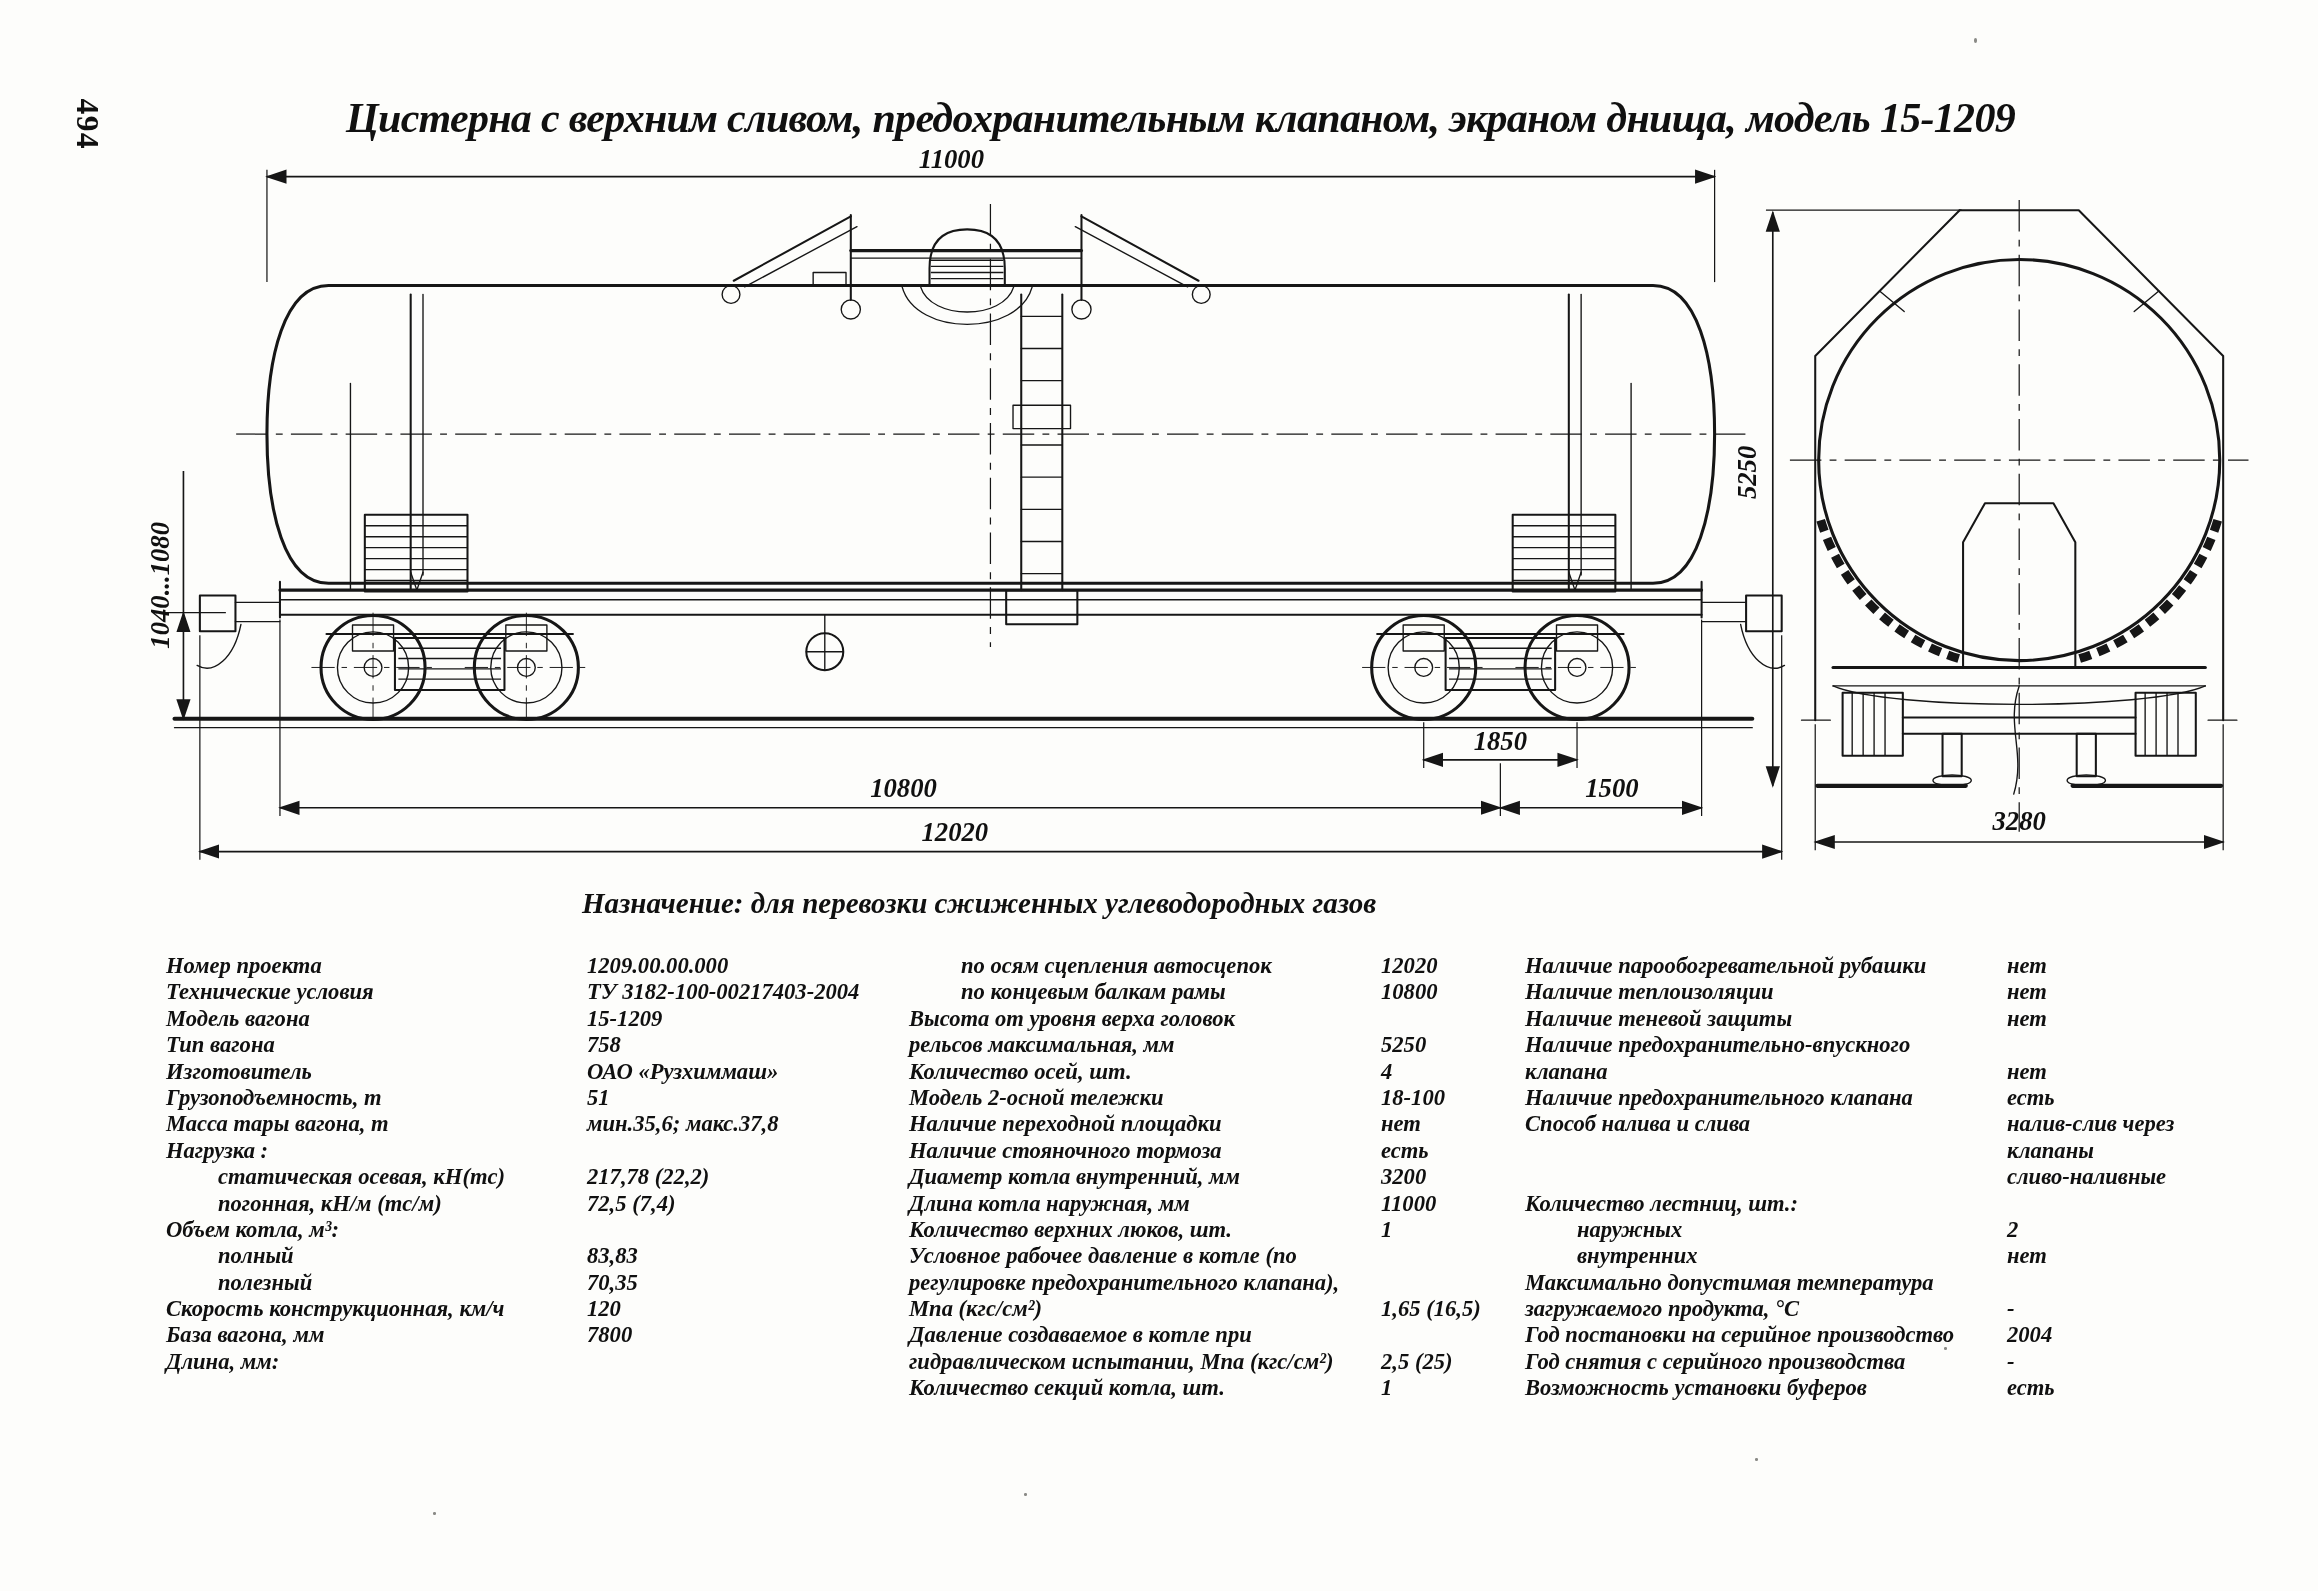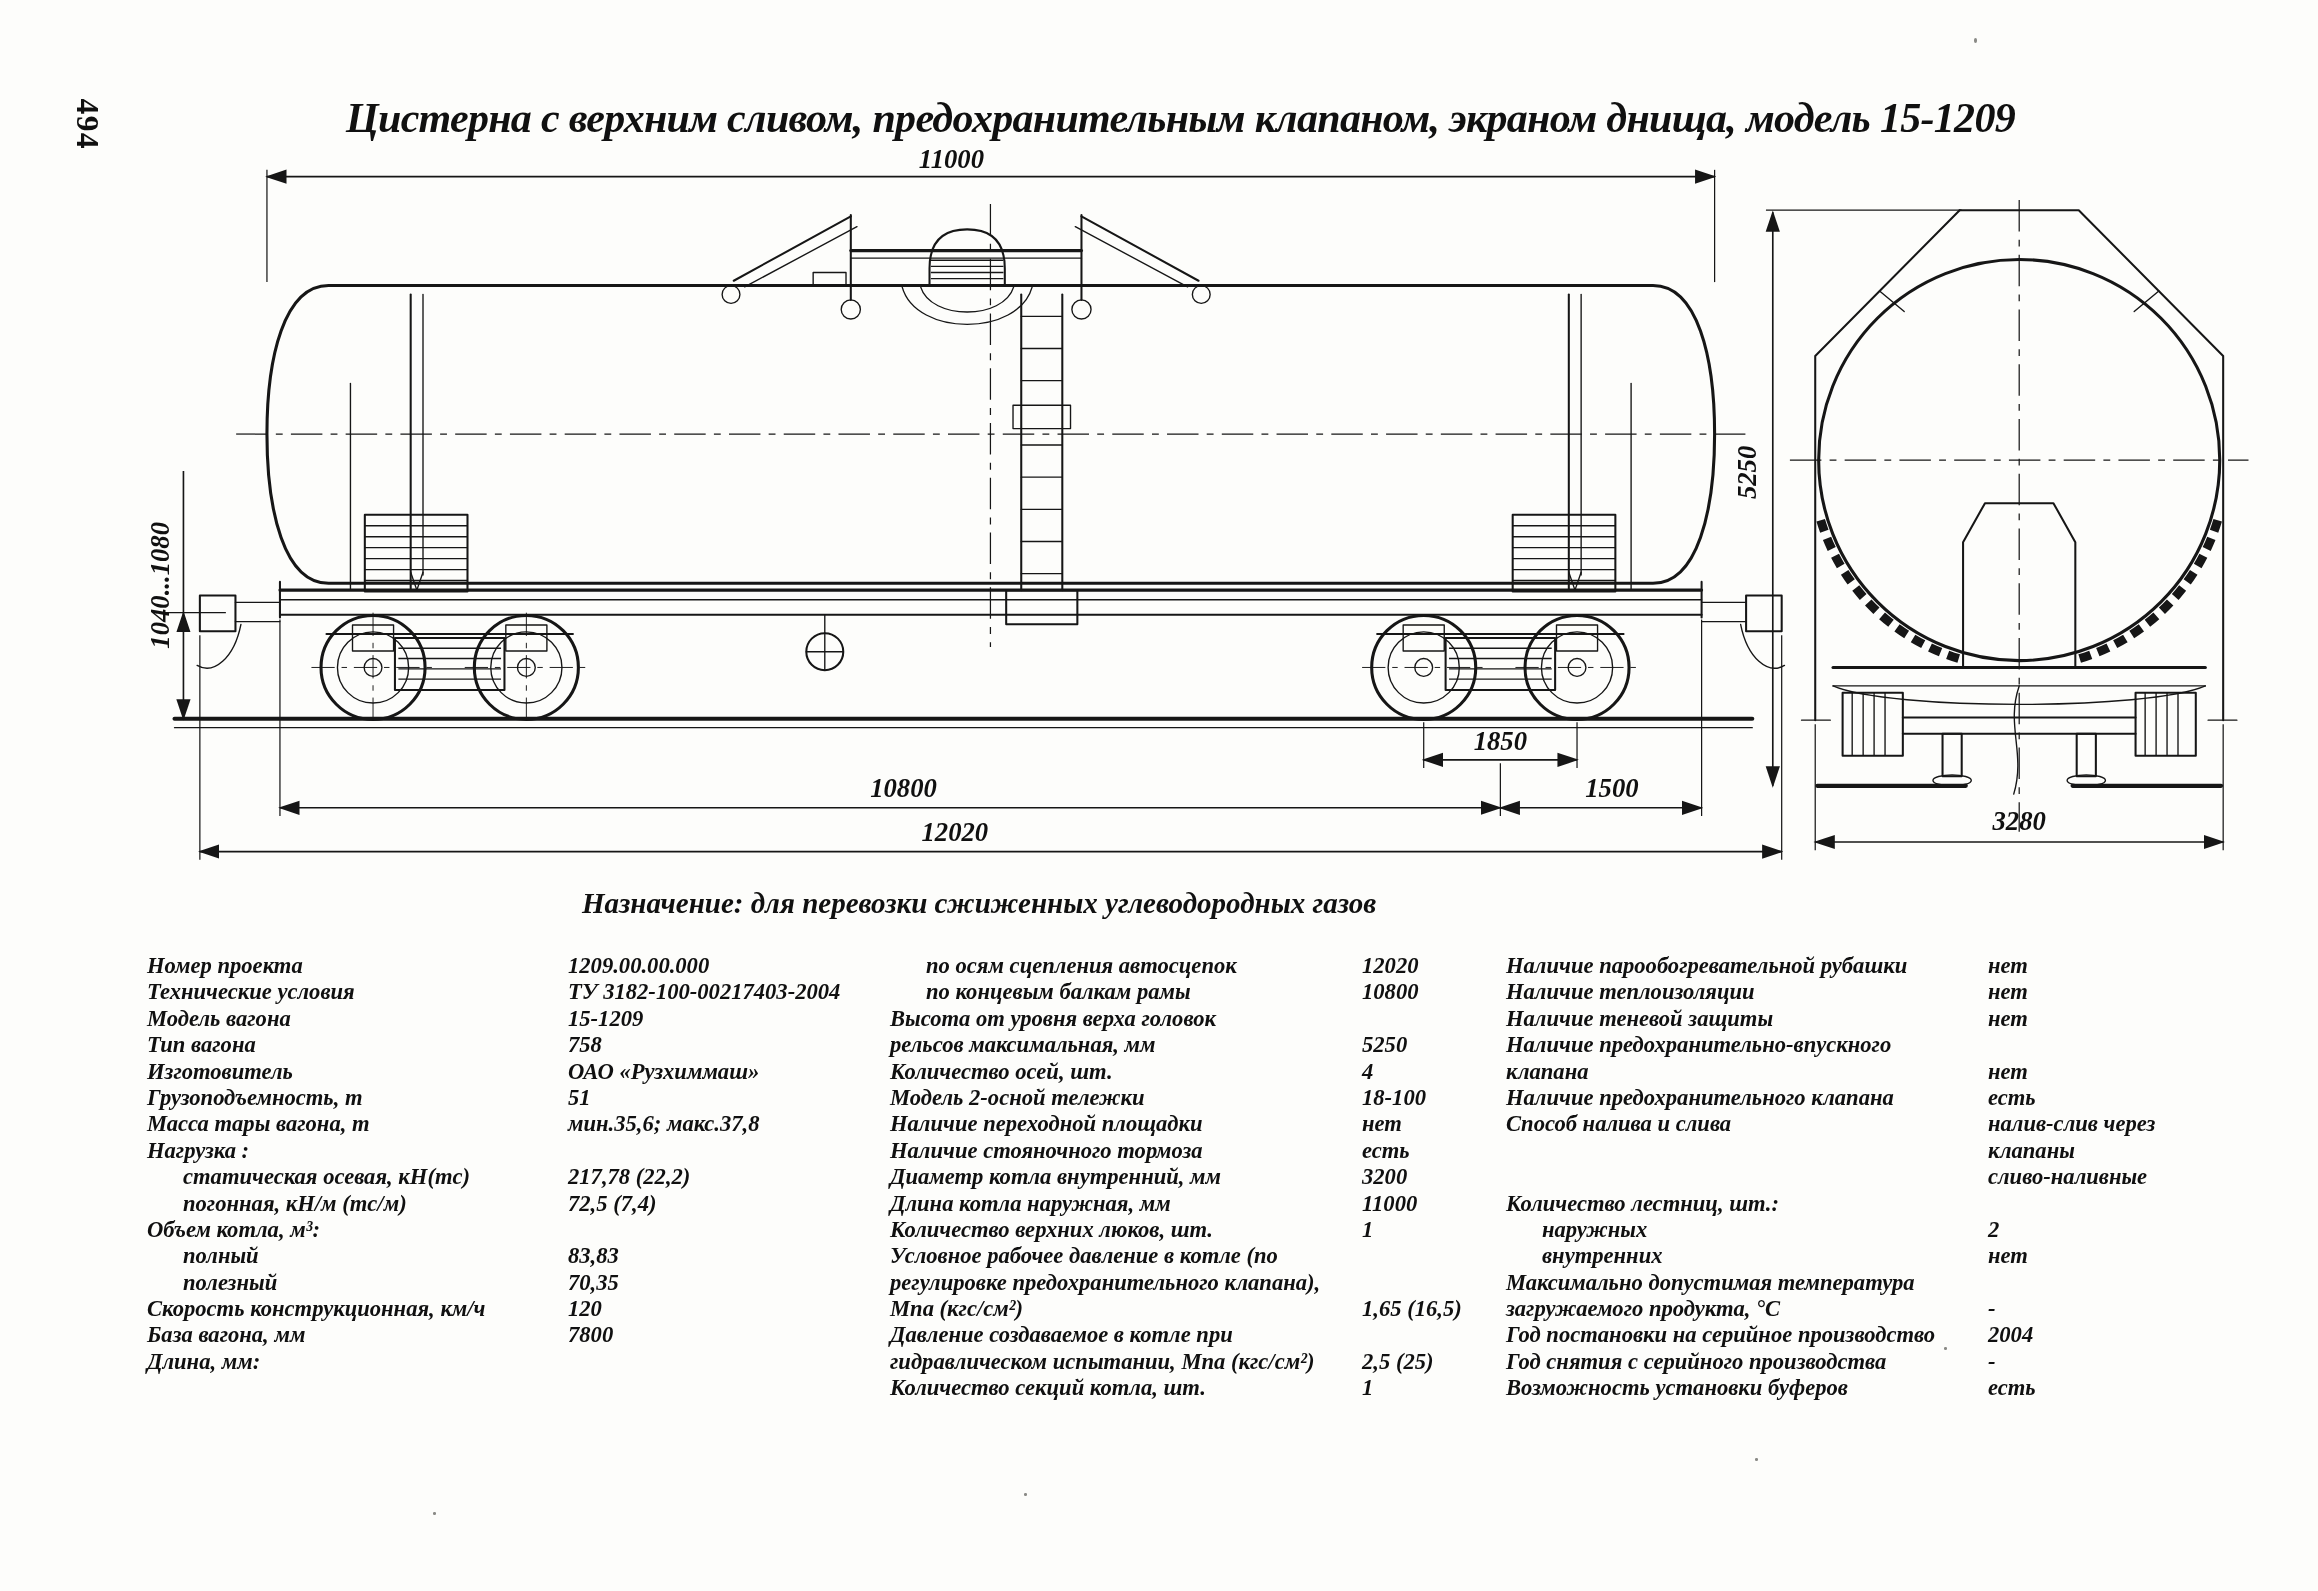--- a/index.html
+++ b/index.html
@@ -15,24 +15,24 @@
   .doc-title{
     position:absolute;left:171px;top:94px;width:2019px;
     font:italic 700 42px "Liberation Serif",serif;
     text-align:center;white-space:nowrap;letter-spacing:-0.7px;
   }
   .drawing-svg{position:absolute;left:0;top:0;width:2319px;height:890px;}
   .purpose-line{
     position:absolute;left:582px;top:887px;width:1061px;
     font:italic 700 29px "Liberation Serif",serif;text-align:left;white-space:nowrap;
   }
-  .spec-col{position:absolute;top:953px;font:italic 700 22.6px "Liberation Serif",serif;}
+  .spec-col{position:absolute;top:953px;font:italic 700 22.6px "Liberation Serif",serif;margin-left:19px;}
   .spec-row{position:relative;height:26.4px;white-space:nowrap;}
   .spec-row .lbl{position:absolute;left:0;top:0;}
-  .spec-row.indent .lbl{left:36px;}
+  .spec-row.indent .lbl{left:52px;}
   .spec-row .val{position:absolute;top:0;left:var(--val-x);}
   #col-0{left:147px;width:739px;--val-x:421px;}
   #col-1{left:890px;width:616px;--val-x:472px;}
   #col-2{left:1506px;width:808px;--val-x:482px;}
   
   .ink{stroke:#161616;fill:none;stroke-width:3;stroke-linecap:round;stroke-linejoin:round;}
   .sw2{stroke-width:2;}
   .sw4{stroke-width:4.5;}
   .sw5{stroke-width:6;}
   .cl{stroke:#161616;fill:none;stroke-width:1.8;stroke-dasharray:46 12 10 12;}

